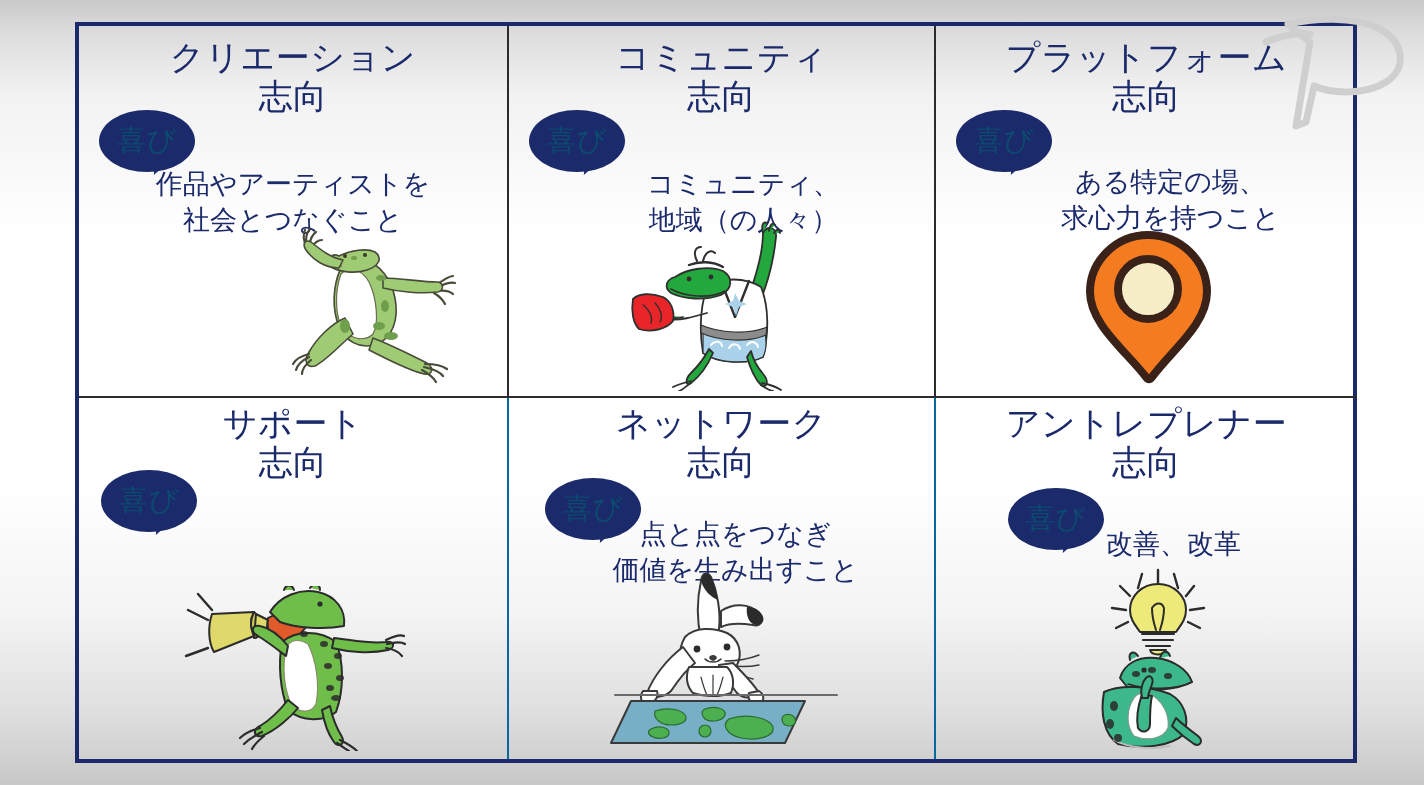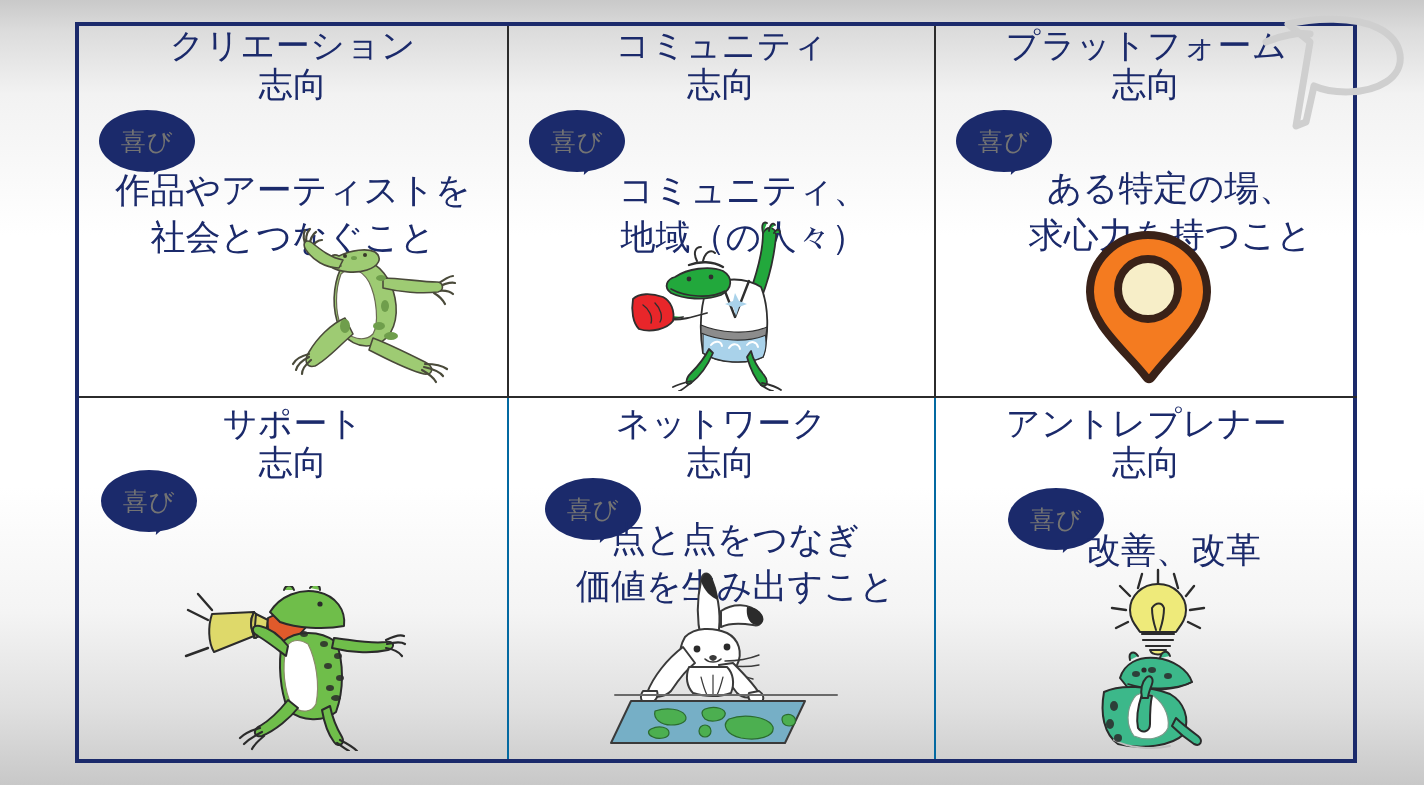--- a/index.html
+++ b/index.html
@@ -67,21 +67,21 @@
   .cell.c3, .cell.c4 { border-right: 2px solid #0369a1; }
   .cell.c0, .cell.c1, .cell.c2 { border-bottom: 2px solid #2b2b2b; }
 
   .cell-title {
     text-align: center;
     color: #1b2a6b;
     font-size: 34px;
     line-height: 1.16;
     font-weight: 400;
     letter-spacing: 0.5px;
-    padding-top: 0;
+    padding-top: 12px;
     white-space: pre-line;
   }
   .cell.c3 .cell-title,
   .cell.c4 .cell-title,
   .cell.c5 .cell-title { padding-top: 6px; }
 
   .joy-bubble {
     position: absolute;
     width: 96px;
     height: 62px;
@@ -105,33 +105,33 @@
     border-top: 10px solid #1b2a6b;
     border-bottom: 14px solid transparent;
     transform: rotate(6deg);
   }
   .joy-bubble .bubble-text {
     position: absolute;
     inset: 0;
     display: flex;
     align-items: center;
     justify-content: center;
-    color: #737373;
-    font-size: 25px;
+    color: #0c4a6e;
+    font-size: 29px;
     letter-spacing: 1px;
     z-index: 2;
   }
 
   .cell-desc {
     position: absolute;
     left: 0;
     right: 0;
     text-align: center;
     color: #1b2a6b;
-    font-size: 35px;
+    font-size: 27px;
     line-height: 1.35;
     white-space: pre-line;
   }
   .cell.c0 .cell-desc { top: 140px; }
   .cell.c1 .cell-desc { top: 140px; left: 44px; }
   .cell.c2 .cell-desc { top: 138px; left: 48px; }
   .cell.c3 .cell-desc { top: 110px; font-size: 25px; }
   .cell.c4 .cell-desc { top: 118px; left: 28px; font-family: Liberation Serif, serif; }
   .cell.c5 .cell-desc { top: 128px; left: 54px; }
 

